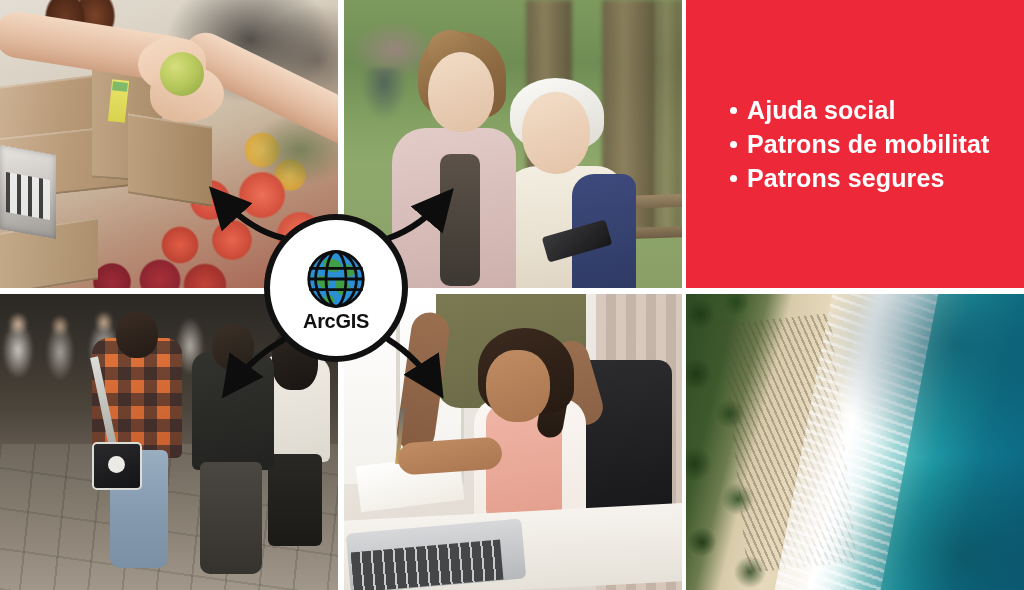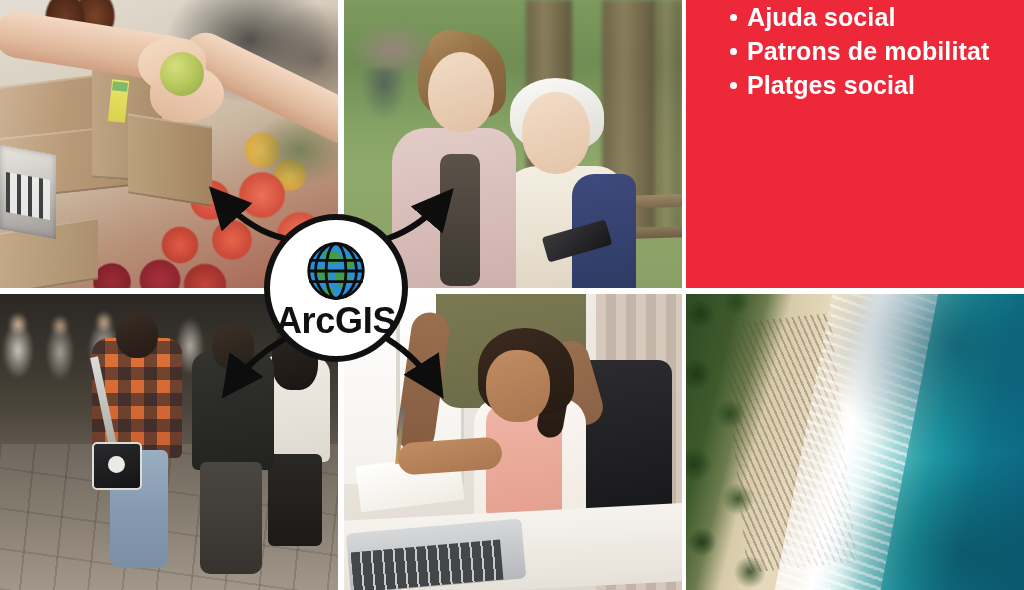--- a/index.html
+++ b/index.html
@@ -398,21 +398,21 @@
     position:absolute;right:-20px;top:-30px;width:220px;height:200px;
     background:radial-gradient(ellipse at 60% 40%, rgba(6,58,80,.55) 0%, rgba(6,58,80,0) 70%);
   }
   .ph-beach .reef{
     position:absolute;right:0px;bottom:-10px;width:190px;height:150px;
     background:radial-gradient(ellipse at 70% 70%, rgba(8,62,72,.5) 0%, rgba(8,62,72,0) 70%);
   }
 
   
   .info-panel{
-    display:flex;align-items:flex-start;
+    display:flex;align-items:center;
     padding:0 0 0 44px;
     box-sizing:border-box;
   }
   .info-list{
     list-style:none;margin:0;padding:0;
   }
   .info-list li{
     color:#ffffff;
     font-size:25px;
     font-weight:bold;
@@ -443,21 +443,21 @@
     box-sizing:border-box;
     display:flex;flex-direction:column;
     align-items:center;justify-content:center;
     z-index:5;
   }
   .badge-globe{
     width:62px;height:62px;margin-top:2px;
     position:relative;
   }
   .badge-label{
-    font-size:36px;
+    font-size:20px;
     font-weight:bold;
     color:#111111;
     letter-spacing:-0.3px;
     margin-top:1px;
     line-height:1;
   }
 </style>
 </head>
 <body>
 
@@ -498,21 +498,21 @@
       <div class="py-bun"></div>
       <div class="py-head"></div>
       <div class="tablet"></div>
     </div>
   </div>
 
   <div class="panel p-tr info-panel" style="background: rgb(237, 40, 57);">
     <ul class="info-list">
       <li><span class="bullet"></span><span>Ajuda social</span></li>
       <li><span class="bullet"></span><span>Patrons de mobilitat</span></li>
-      <li><span class="bullet"></span><span>Platges social</span></li>
+      <li><span class="bullet"></span><span>Patrons segures</span></li>
     </ul>
   </div>
 
   <div class="panel p-bl">
     <div class="ph-street">
       <div class="pave"></div>
       <div class="blurcrowd"></div>
       <div class="woman-white"></div>
       <div class="ww-pants"></div>
       <div class="ww-hair"></div>

